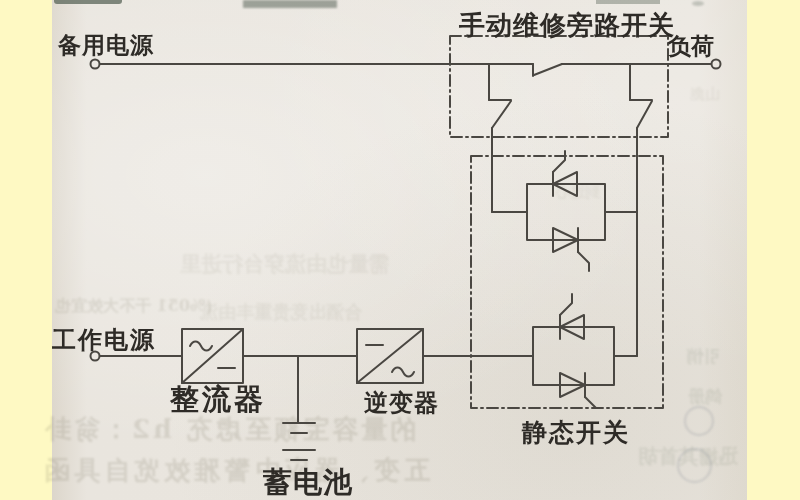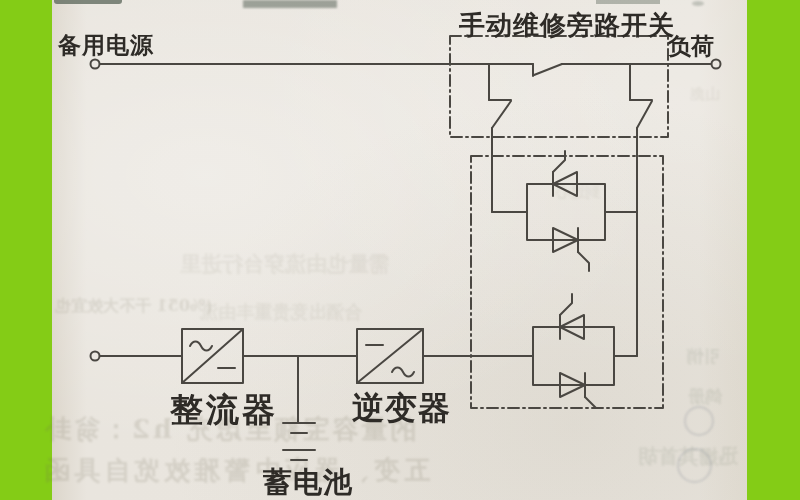--- a/index.html
+++ b/index.html
@@ -1,16 +1,16 @@
 <!DOCTYPE html>
 <html><head>
 <meta charset="utf-8">
 <style>
   html,body{margin:0;padding:0;background:#ffffff;}
-  .stage{position:relative;width:800px;height:500px;overflow:hidden;background:#84cc16;
+  .stage{position:relative;width:800px;height:500px;overflow:hidden;background:#fef9c3;
          font-family:"DejaVu Sans","Liberation Sans",sans-serif;}
   
   .paper{position:absolute;left:52px;top:0;width:695px;height:500px;
          background:
            radial-gradient(ellipse at 22% 35%, rgba(255,255,255,.30), transparent 60%),
            radial-gradient(ellipse at 75% 85%, rgba(186,180,164,.22), transparent 55%),
            radial-gradient(ellipse at 90% 20%, rgba(255,255,255,.18), transparent 50%),
            linear-gradient(90deg,#dcd6cb,#e9e5de 5%,#eae6df 93%,#e3ded4);}
   
   .edge-mark{position:absolute;background:#505c50;}
@@ -34,22 +34,22 @@
   .ghost-circle{position:absolute;border:2px solid rgba(105,115,132,.20);border-radius:50%;filter:blur(.8px);}
   .gc1{left:684px;top:406px;width:26px;height:26px;}
   .gc2{left:677px;top:448px;width:31px;height:31px;}
   
   .lbl{position:absolute;color:#2e2b27;font-weight:700;white-space:nowrap;
        font-family:"DejaVu Serif","Liberation Serif",serif;}
   .lbl-backup{left:58px;top:30px;font-size:23px;letter-spacing:1px;}
   .lbl-bypass{left:459px;top:8px;font-size:26px;letter-spacing:1px;}
   .lbl-load{left:668px;top:31px;font-size:23px;}
   .lbl-working{left:52px;top:324px;font-size:24px;letter-spacing:2px;}
-  .lbl-rect{left:170px;top:388px;font-size:33px;letter-spacing:3px;}
-  .lbl-inv{left:352px;top:387px;font-size:32px;letter-spacing:1px;}
+  .lbl-rect{left:170px;top:380px;font-size:29px;letter-spacing:3px;}
+  .lbl-inv{left:364px;top:387px;font-size:24px;letter-spacing:1px;}
   .lbl-batt{left:263px;top:463px;font-size:29px;letter-spacing:1px;}
   .lbl-static{left:522px;top:416px;font-size:25px;letter-spacing:2px;}
   svg.circuit{position:absolute;left:0;top:0;}
 </style>
 </head>
 <body>
 
 <div class="stage">
 
   <div class="paper"></div>
@@ -159,17 +159,19 @@
         <path d="M291 433 H307"></path>
         <path d="M283 450 H315"></path>
         <path d="M291 460 H307"></path>
       </g>
     </g>
   </svg>
 
   <div class="lbl lbl-backup">备用电源</div>
   <div class="lbl lbl-bypass">手动维修旁路开关</div>
   <div class="lbl lbl-load">负荷</div>
+  <div class="lbl lbl-working">工作电源</div>
   <div class="lbl lbl-rect">整流器</div>
   <div class="lbl lbl-inv">逆变器</div>
   <div class="lbl lbl-batt">蓄电池</div>
+  <div class="lbl lbl-static">静态开关</div>
 
 </div>
 
 </body></html>

